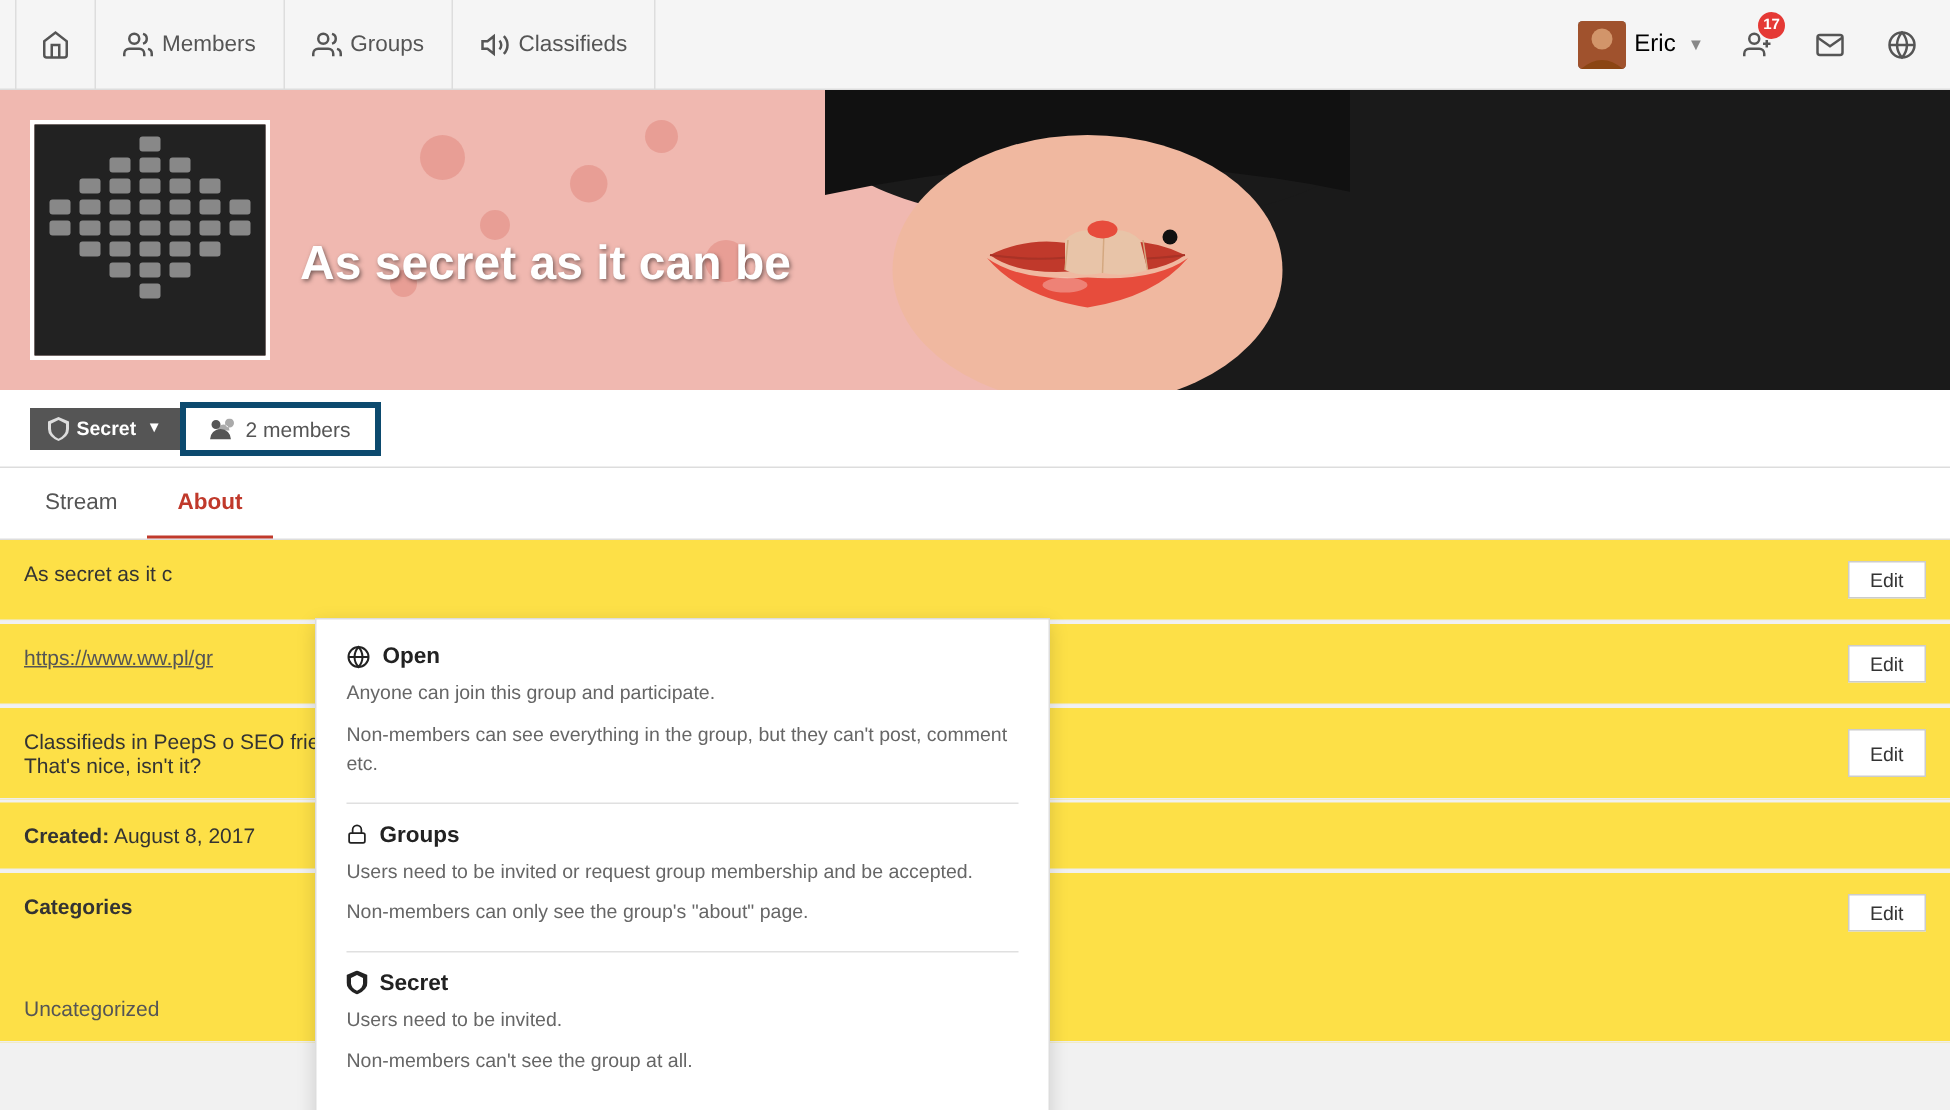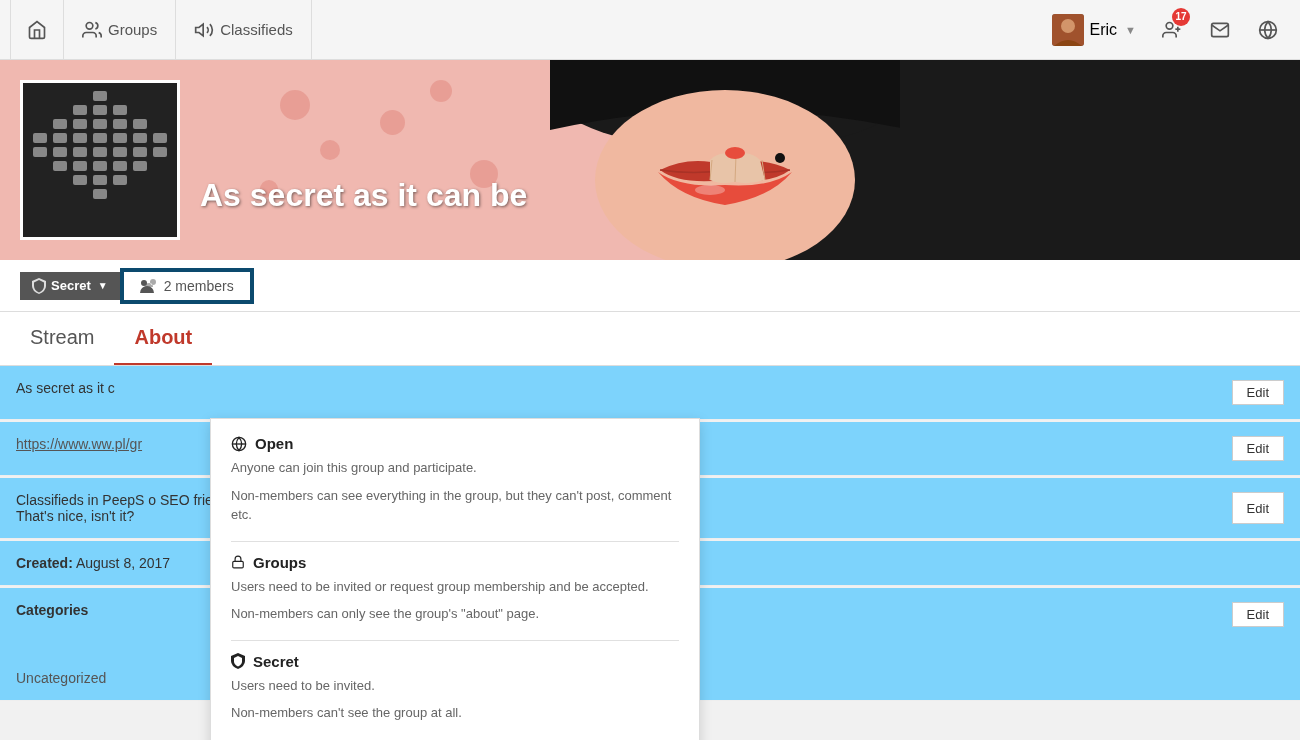--- a/index.html
+++ b/index.html
@@ -69,21 +69,21 @@
       top: 20px;
     }
     .group-avatar-inner {
       width: 100%; height: 100%;
       background: #222;
       display: flex; align-items: center; justify-content: center;
     }
 
     .group-title {
       position: absolute;
-      bottom: 46px; left: 200px;
+      bottom: 66px; left: 200px;
       color: white;
       font-size: 32px;
       font-weight: bold;
       text-shadow: 1px 1px 3px rgba(0,0,0,0.5);
     }
 
     
     .group-subbar {
       background: white;
       border-bottom: 1px solid #ddd;
@@ -113,21 +113,21 @@
 
     
     .group-tabs {
       background: white;
       border-bottom: 1px solid #ddd;
       display: flex;
       padding: 0 10px;
     }
     .tab {
       padding: 14px 20px;
-      font-size: 20px;
+      font-size: 15px;
       cursor: pointer;
       color: #c0392b;
       border-bottom: none;
       text-decoration: none;
     }
     .tab.active { color: #c0392b; font-weight: bold; }
     .tab.inactive { color: #555; }
     .tab.active { border-bottom: 2px solid #c0392b; }
 
     
@@ -137,21 +137,21 @@
       min-height: 400px;
       position: relative;
     }
 
     .main-content {
       flex: 1;
       padding: 20px;
     }
 
     .info-row {
-      background: #7dd3fc;
+      background: #fde047;
       padding: 14px 16px;
       margin-bottom: 2px;
       border-bottom: 1px solid #eee;
       display: flex;
       align-items: flex-start;
       justify-content: space-between;
       font-size: 14px;
       color: #333;
     }
     .info-row a { color: #555; }
@@ -203,20 +203,28 @@
 </head>
 <body>
 
 <nav class="topnav">
   <div class="topnav-left">
     <div class="nav-item nav-home">
       <svg class="icon-svg" viewBox="0 0 24 24" fill="none" stroke="#555" stroke-width="2">
         <path d="M3 9l9-7 9 7v11a2 2 0 01-2 2H5a2 2 0 01-2-2z"></path>
         <polyline points="9 22 9 12 15 12 15 22"></polyline>
       </svg>
+    </div>
+    <div class="nav-item">
+      <svg class="icon-svg" viewBox="0 0 24 24" fill="none" stroke="#555" stroke-width="2">
+        <path d="M17 21v-2a4 4 0 00-4-4H5a4 4 0 00-4 4v2"></path>
+        <circle cx="9" cy="7" r="4"></circle>
+        <path d="M23 21v-2a4 4 0 00-3-3.87M16 3.13a4 4 0 010 7.75"></path>
+      </svg>
+      <span>Members</span>
     </div>
     <div class="nav-item">
       <svg class="icon-svg" viewBox="0 0 24 24" fill="none" stroke="#555" stroke-width="2">
         <path d="M17 21v-2a4 4 0 00-4-4H5a4 4 0 00-4 4v2"></path>
         <circle cx="9" cy="7" r="4"></circle>
         <path d="M23 21v-2a4 4 0 00-3-3.87M16 3.13a4 4 0 010 7.75"></path>
       </svg>
       <span>Groups</span>
     </div>
     <div class="nav-item">

